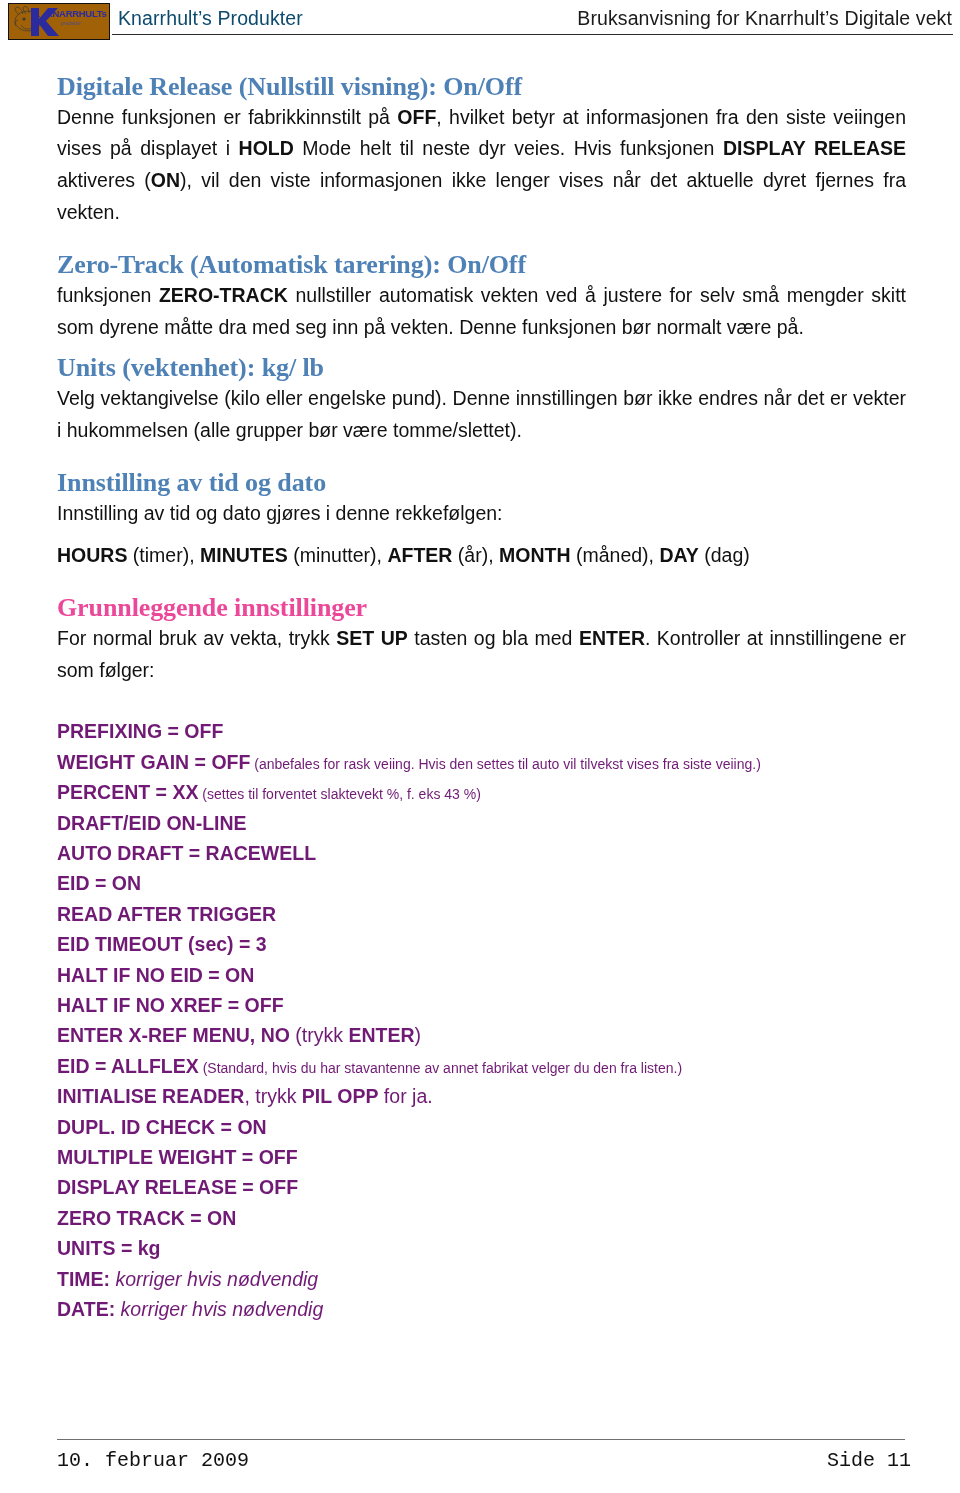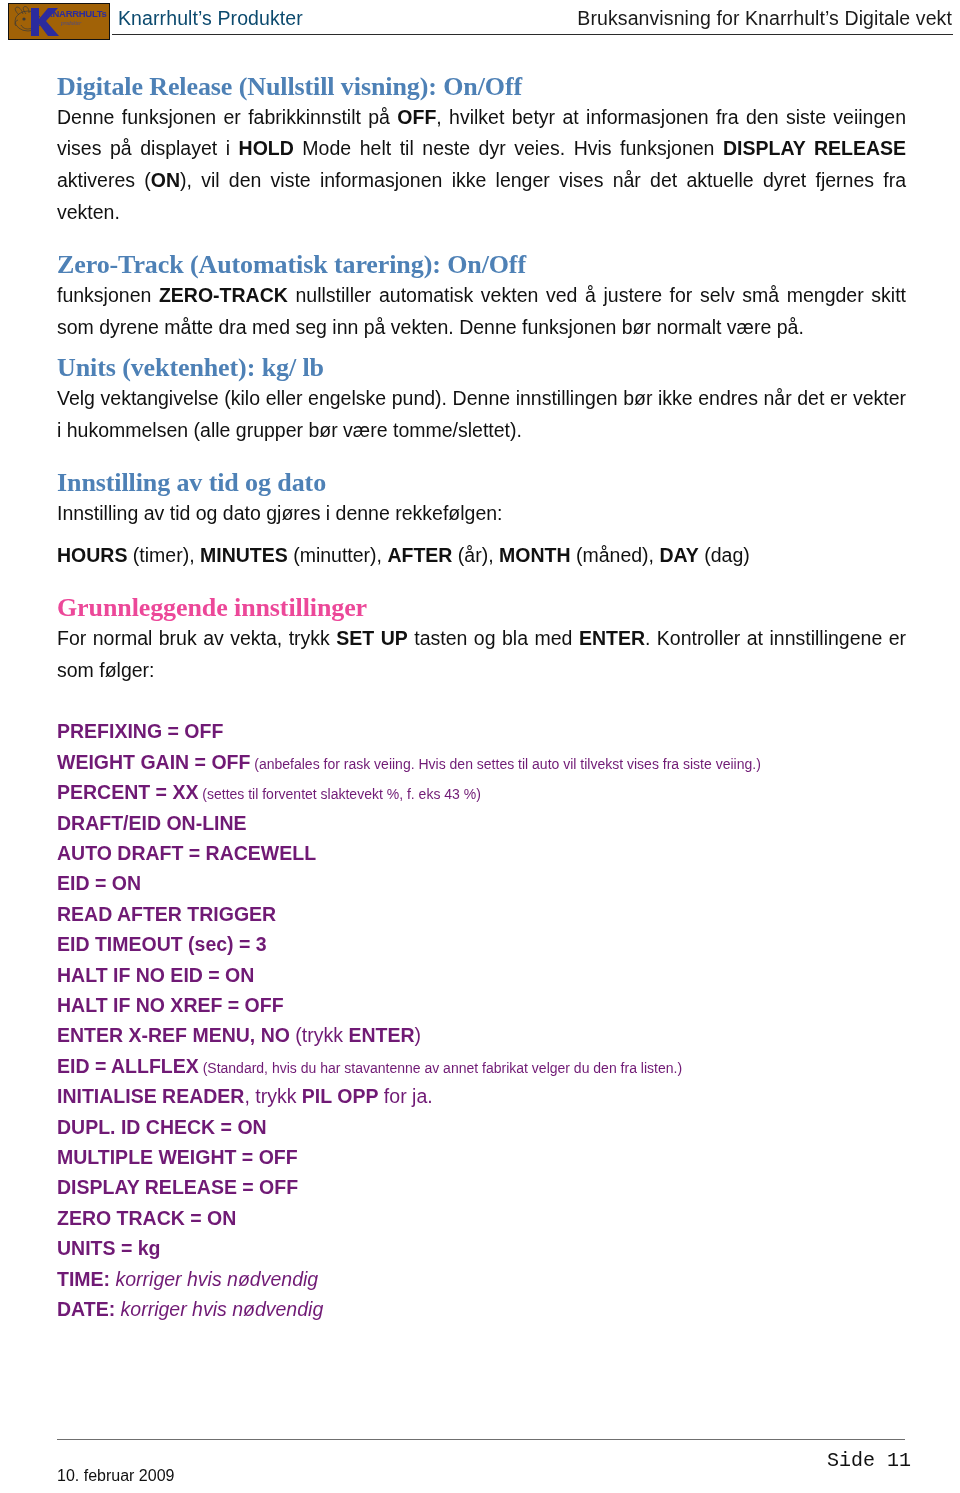--- a/index.html
+++ b/index.html
@@ -157,23 +157,23 @@
     position: absolute;
     left: 57px;
     top: 8px;
     width: 848px;
     height: 0;
     border-top: 1.6px solid #6f6f6f;
   }
   .footer-left {
     position: absolute;
     left: 57px;
-    top: 36px;
-    font-family: Liberation Sans, sans-serif;
-    font-size: 16px;
+    top: 18px;
+    font-family: Liberation Mono, monospace;
+    font-size: 20px;
     color: #111111;
     white-space: nowrap;
   }
   .footer-right {
     position: absolute;
     right: 49px;
     top: 18px;
     font-family: Liberation Mono, monospace;
     font-size: 20px;
     color: #111111;

